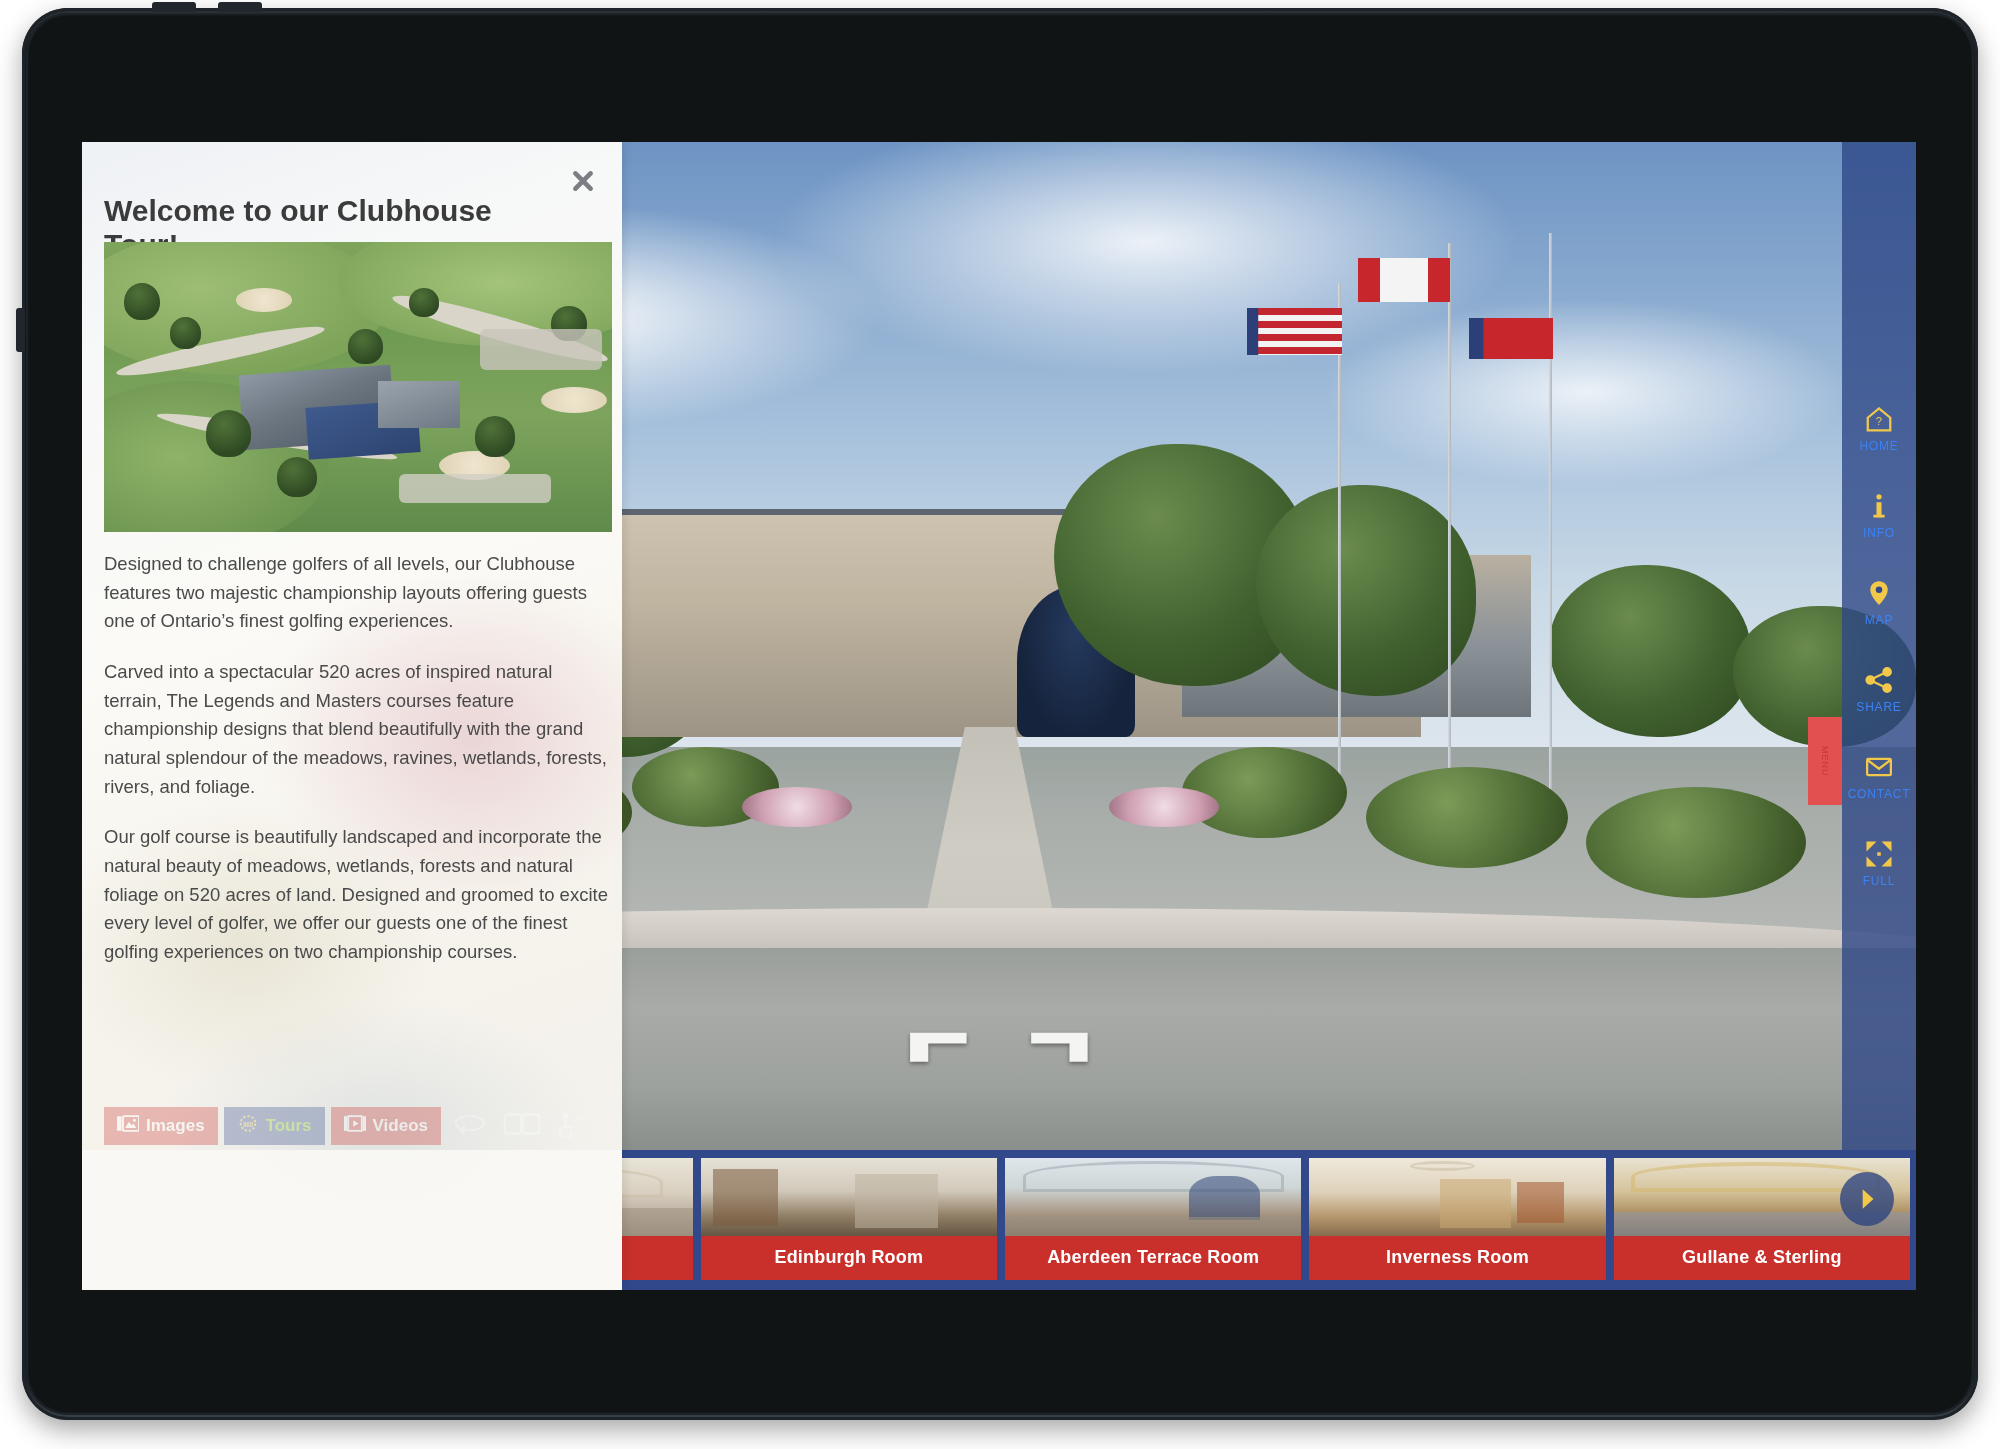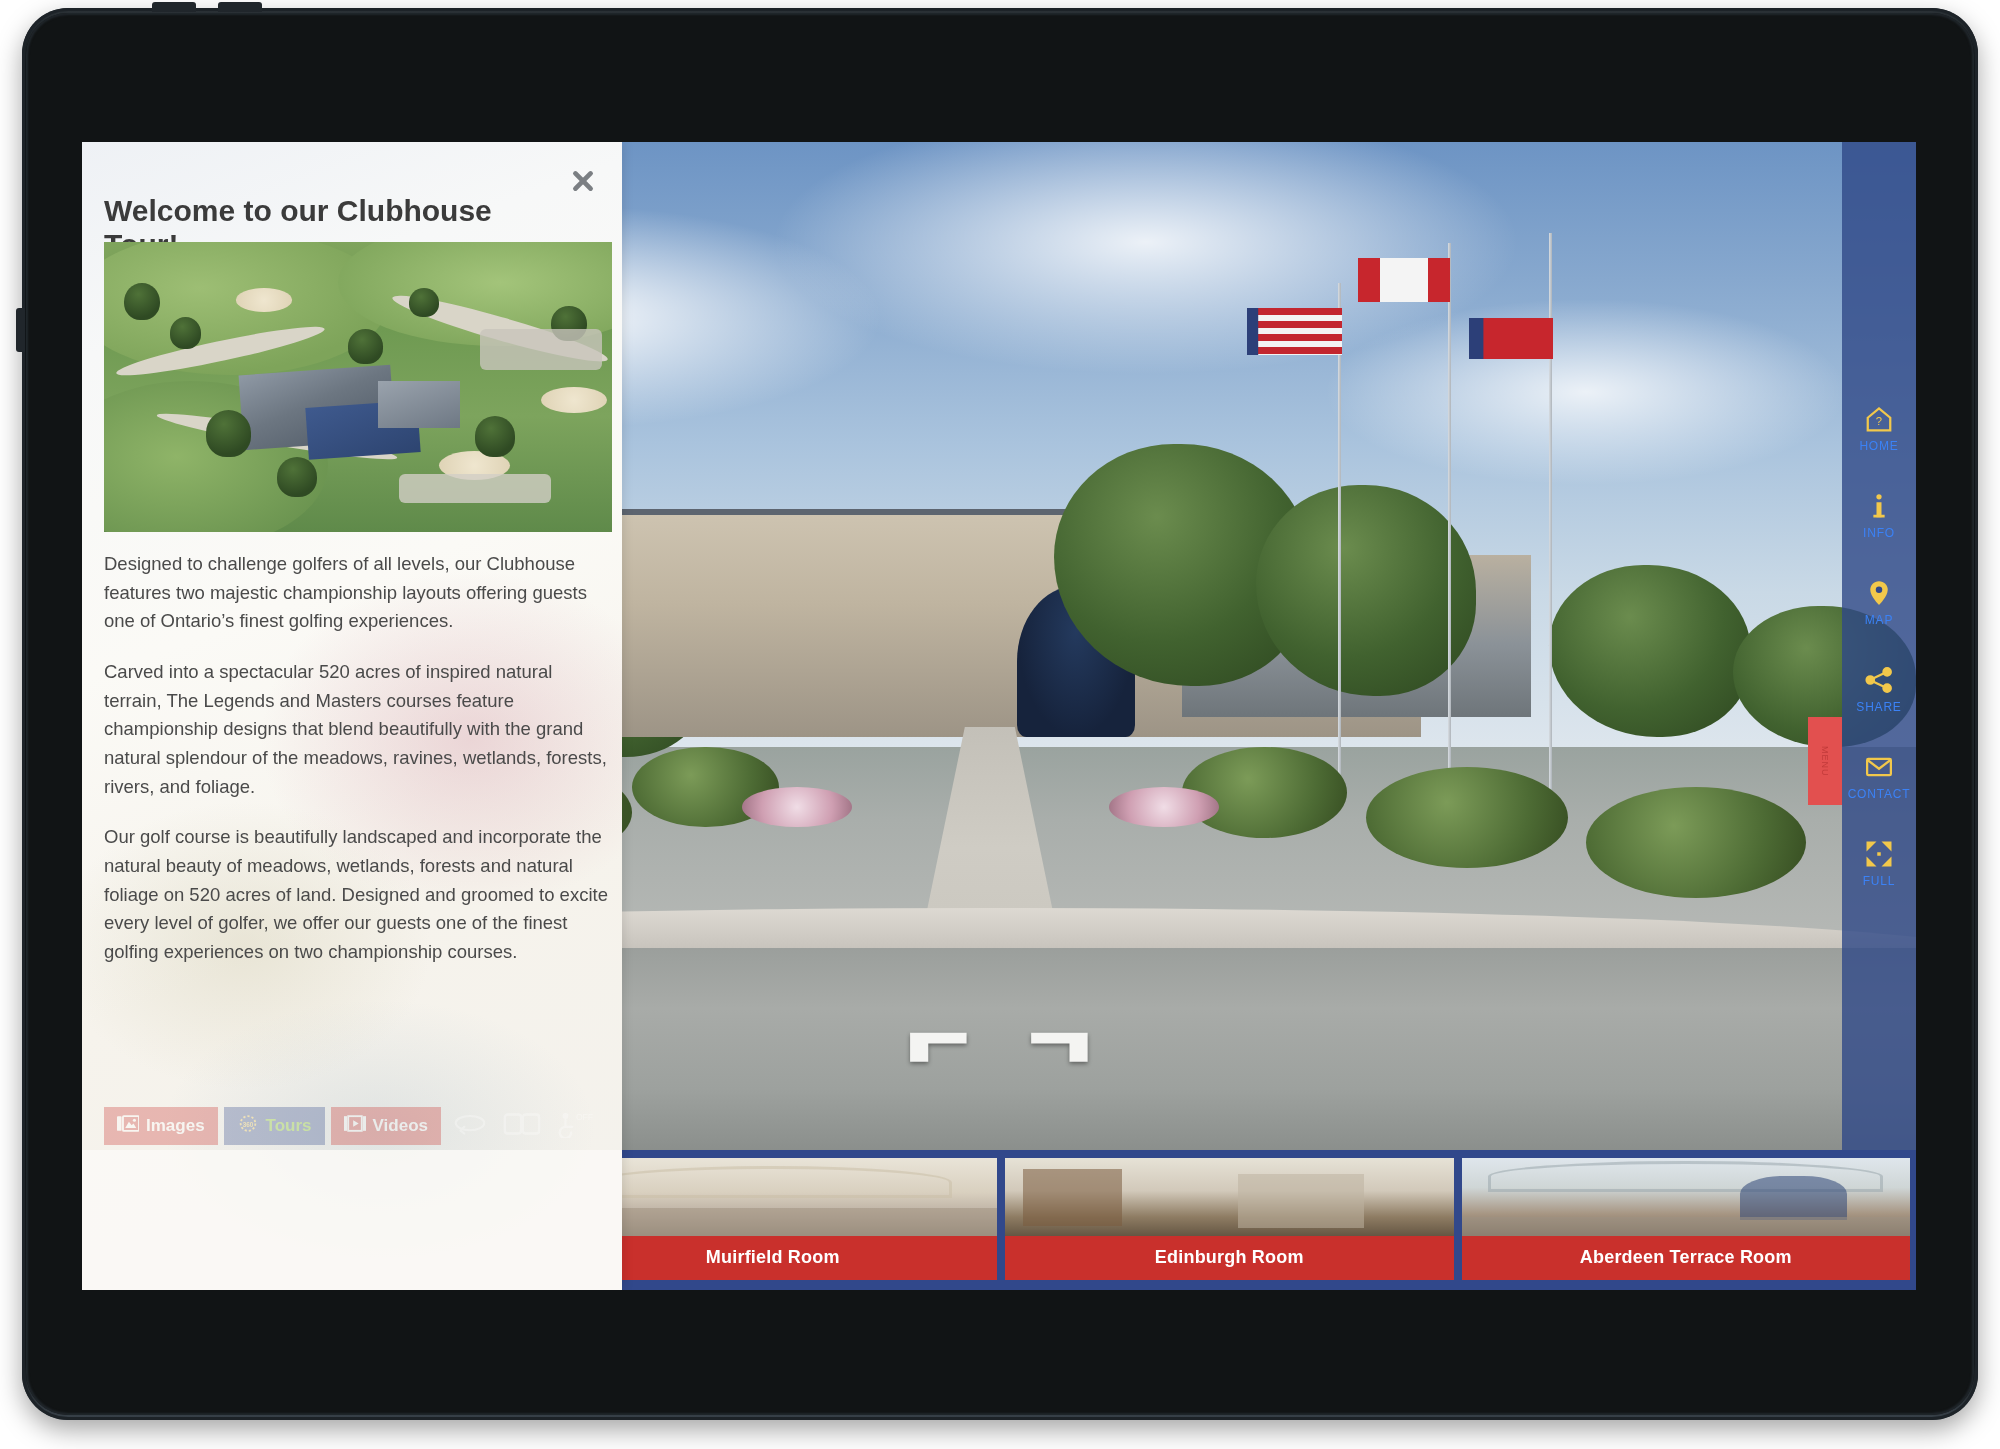--- a/index.html
+++ b/index.html
@@ -449,21 +449,43 @@
         <div class="ti ti-d"></div>
         <div class="ti-shape" style="left:6%;top:4%;width:88%;height:38%;border:3px solid #9aa7ad;border-radius:50% 50% 0 0;"></div>
         <div class="ti-shape" style="left:62%;top:22%;width:24%;height:54%;background:#2e4577;border-radius:40% 40% 0 0;"></div>
         <div class="ti-shape" style="left:0;top:72%;width:100%;height:28%;background:#9c9184;"></div>
       </div>
       <div class="thumb-caption">Aberdeen Terrace Room</div>
     </div>
 
 
 
-
+    <div class="thumb">
+      <div class="thumb-img">
+        <div class="ti ti-g"></div>
+        <div class="ti-shape" style="left:34%;top:4%;width:22%;height:12%;border:3px solid #c9bda3;border-radius:50%;"></div>
+        <div class="ti-shape" style="left:44%;top:26%;width:24%;height:60%;background:#c9a873;"></div>
+        <div class="ti-shape" style="left:70%;top:30%;width:16%;height:50%;background:#a3562f;"></div>
+      </div>
+      <div class="thumb-caption">Inverness Room</div>
+    </div>
+
+    <div class="thumb">
+      <div class="thumb-img">
+        <div class="ti ti-h"></div>
+        <div class="ti-shape" style="left:6%;top:6%;width:84%;height:36%;border:4px solid #d3b86e;border-radius:50% 50% 0 0;"></div>
+        <div class="ti-shape" style="left:0;top:66%;width:100%;height:34%;background:#8e99ae;"></div>
+      </div>
+      <div class="thumb-arrow right">
+        <svg viewBox="0 0 24 24">
+            <polygon points="8,3 8,21 18,12" fill="#f2c84b"></polygon>
+          </svg>
+      </div>
+      <div class="thumb-caption">Gullane &amp; Sterling</div>
+    </div>
   </div>
 
   <div id="info-panel">
     <div id="info-panel-bg"></div>
 
     <div id="panel-close">
       <svg viewBox="0 0 24 24" stroke="#7b7f83" stroke-width="4.4" stroke-linecap="round">
         <line x1="5" y1="5" x2="19" y2="19"></line>
           <line x1="19" y1="5" x2="5" y2="19"></line>
       </svg>

